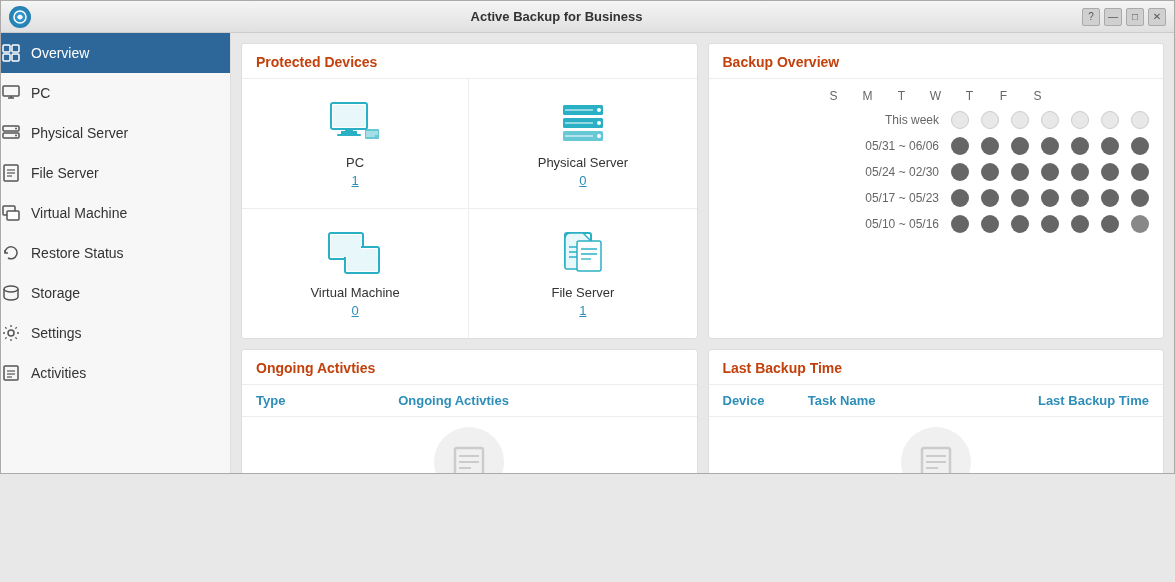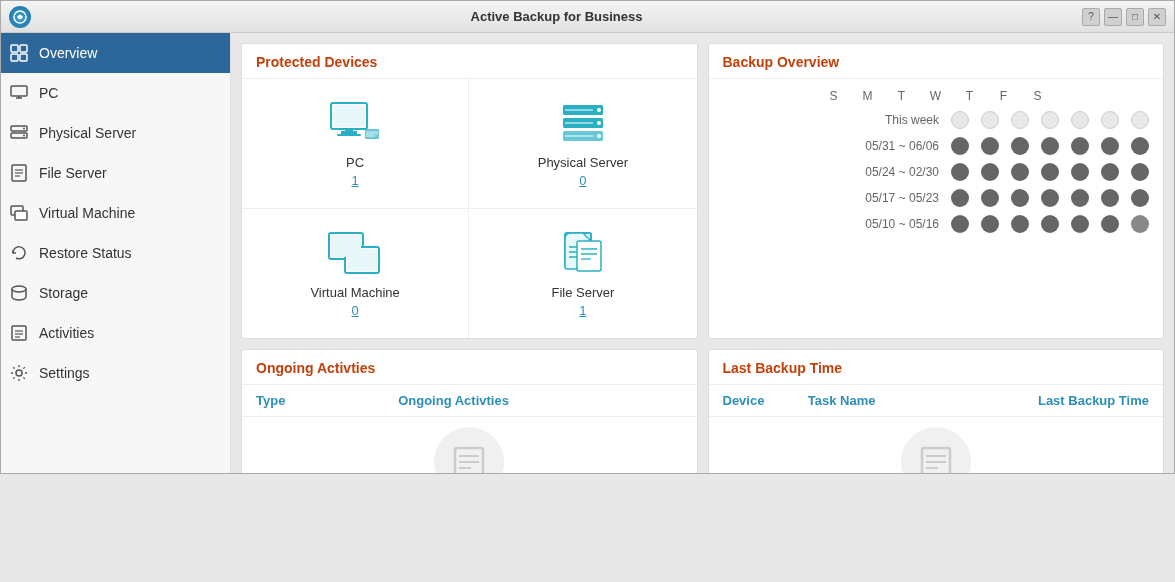--- a/index.html
+++ b/index.html
@@ -68,21 +68,21 @@
       width: 230px;
       background: #f7f7f7;
       border-right: 1px solid #ddd;
       flex-shrink: 0;
       display: flex;
       flex-direction: column;
     }
     .sidebar-item {
       display: flex;
       align-items: center;
-      padding: 10px 8px;
+      padding: 10px 0;
       cursor: pointer;
       color: #333;
       gap: 10px;
       font-size: 14px;
     }
     .sidebar-item.active {
       background: #2d6699;
       color: white;
     }
     .sidebar-item .icon {
@@ -361,37 +361,37 @@
             <ellipse cx="9" cy="5" rx="7" ry="3" stroke="#555" stroke-width="1.5"></ellipse>
             <path d="M2 5v8c0 1.66 3.13 3 7 3s7-1.34 7-3V5" stroke="#555" stroke-width="1.5"></path>
           </svg>
         </span>
         <span>Storage</span>
       </div>
 
       <div class="sidebar-item">
         <span class="icon">
           <svg width="18" height="18" viewBox="0 0 18 18" fill="none">
+            <circle cx="9" cy="9" r="3" stroke="#555" stroke-width="1.5"></circle>
+            <path d="M9 1v2M9 15v2M1 9h2M15 9h2M3.22 3.22l1.41 1.41M13.37 13.37l1.41 1.41M3.22 14.78l1.41-1.41M13.37 4.63l1.41-1.41" stroke="#555" stroke-width="1.3"></path>
+          </svg>
+        </span>
+        <span>Settings</span>
+      </div>
+
+      <div class="sidebar-item">
+        <span class="icon">
+          <svg width="18" height="18" viewBox="0 0 18 18" fill="none">
             <rect x="2" y="2" width="14" height="14" rx="1" stroke="#555" stroke-width="1.5"></rect>
             <line x1="5" y1="7" x2="13" y2="7" stroke="#555" stroke-width="1.2"></line>
             <line x1="5" y1="10" x2="13" y2="10" stroke="#555" stroke-width="1.2"></line>
             <line x1="5" y1="13" x2="10" y2="13" stroke="#555" stroke-width="1.2"></line>
           </svg>
         </span>
         <span>Activities</span>
-      </div>
-
-      <div class="sidebar-item">
-        <span class="icon">
-          <svg width="18" height="18" viewBox="0 0 18 18" fill="none">
-            <circle cx="9" cy="9" r="3" stroke="#555" stroke-width="1.5"></circle>
-            <path d="M9 1v2M9 15v2M1 9h2M15 9h2M3.22 3.22l1.41 1.41M13.37 13.37l1.41 1.41M3.22 14.78l1.41-1.41M13.37 4.63l1.41-1.41" stroke="#555" stroke-width="1.3"></path>
-          </svg>
-        </span>
-        <span>Settings</span>
       </div>
     </div>
 
     <div class="content">
 
       <div class="content-row">
 
         <div class="panel protected-devices">
           <div class="panel-title">Protected Devices</div>
           <div class="devices-grid">

